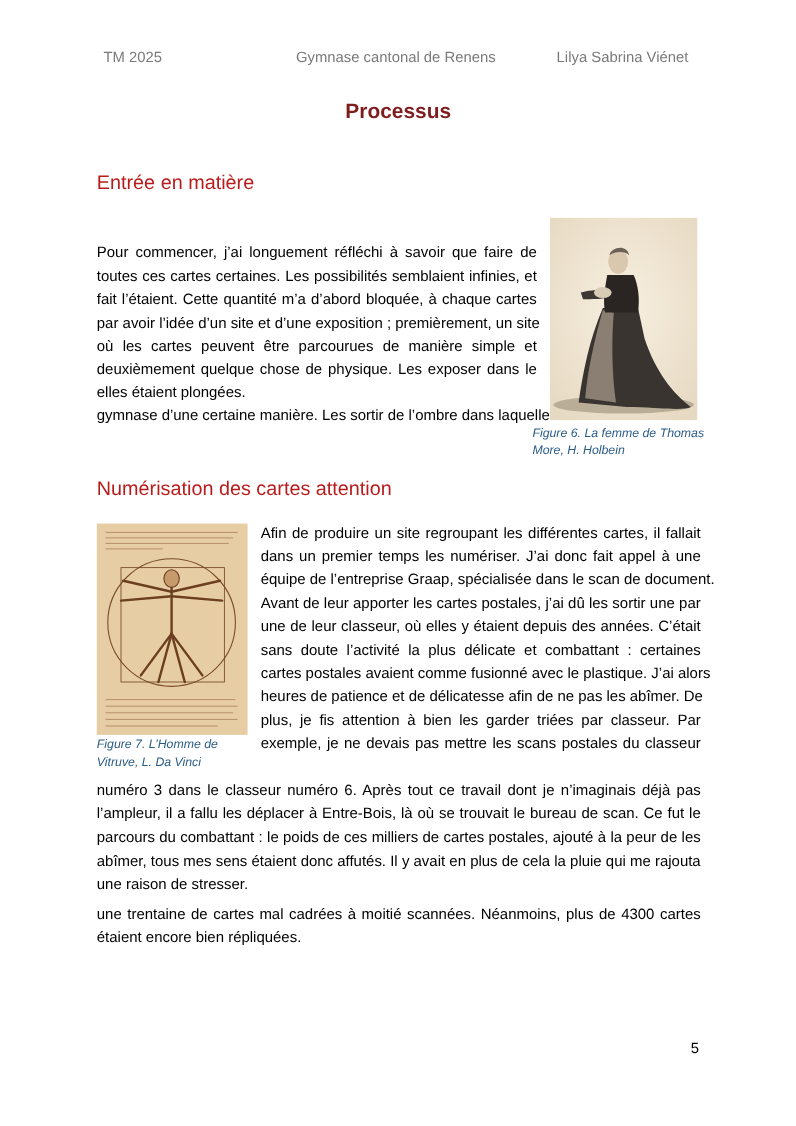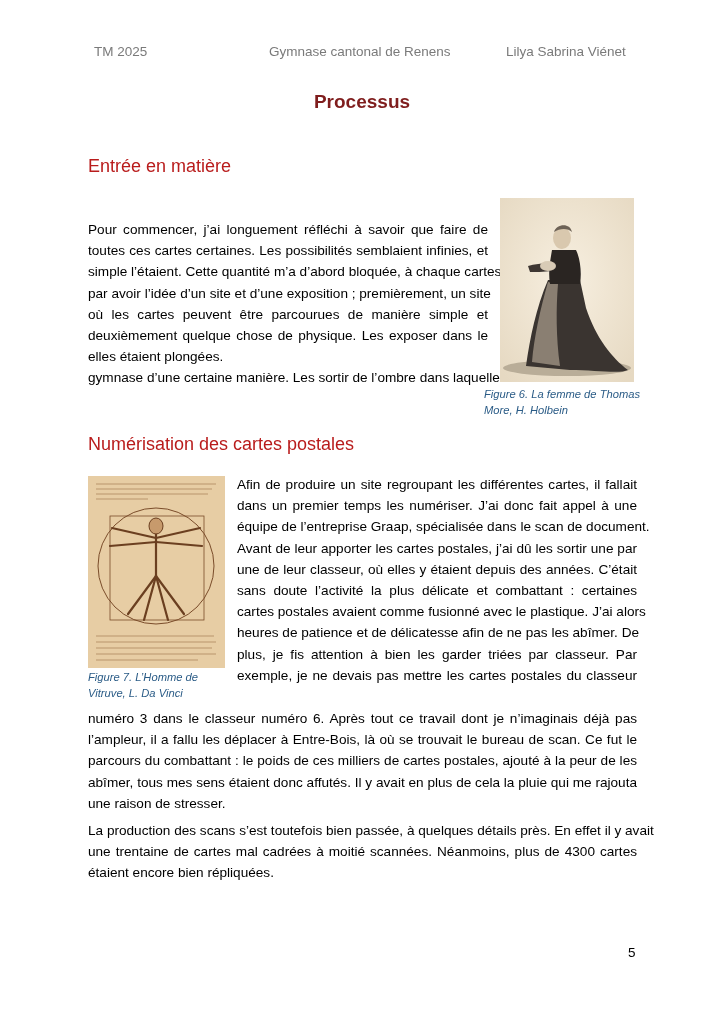--- a/index.html
+++ b/index.html
@@ -40,21 +40,21 @@
   <span class="h-right">Lilya Sabrina Viénet</span>
 </div>
 
 <div class="title">Processus</div>
 
 <div class="section-title s1">Entrée en matière</div>
 
 <div class="para p1">
   <span class="line">Pour commencer, j’ai longuement réfléchi à savoir que faire de</span>
   <span class="line">toutes ces cartes certaines. Les possibilités semblaient infinies, et</span>
-  <span class="line">simple l’étaient. Cette quantité m’a d’abord bloquée, à chaque cartes</span>
+  <span class="line">fait l’étaient. Cette quantité m’a d’abord bloquée, à chaque cartes</span>
   <span class="line">par avoir l’idée d’un site et d’une exposition ; premièrement, un site</span>
   <span class="line">où les cartes peuvent être parcourues de manière simple et</span>
   <span class="line">deuxièmement quelque chose de physique. Les exposer dans le</span>
   <span class="line last">elles étaient plongées.</span>
   <span class="line">gymnase d’une certaine manière. Les sortir de l’ombre dans laquelle</span>
 </div>
 
 <div class="figure-img fig6">
   <svg width="134" height="184" viewBox="0 0 134 184">
     <defs>
@@ -76,21 +76,21 @@
 
     <ellipse cx="62" cy="40" rx="9" ry="11" fill="#d9c8ae"></ellipse>
     <path d="M54 34 C 56 26, 70 24, 72 34 C 68 30, 60 30, 54 34 Z" fill="#6d6256"></path>
   </svg>
 </div>
 <div class="caption cap6">
   <div>Figure 6. La femme de Thomas</div>
   <div>More, H. Holbein</div>
 </div>
 
-<div class="section-title s2">Numérisation des cartes postales</div>
+<div class="section-title s2">Numérisation des cartes attention</div>
 
 <div class="figure-img fig7">
   <svg width="137" height="192" viewBox="0 0 137 192">
     <rect width="137" height="192" fill="#e7cda4"></rect>
     <g stroke="#8a5a34" stroke-width="0.7" opacity="0.7">
       <line x1="8" y1="8" x2="128" y2="8"></line>
       <line x1="8" y1="13" x2="124" y2="13"></line>
       <line x1="8" y1="18" x2="120" y2="18"></line>
       <line x1="8" y1="23" x2="60" y2="23"></line>
       <line x1="8" y1="160" x2="126" y2="160"></line>
@@ -123,30 +123,29 @@
 <div class="para p2a">
   <span class="line">Afin de produire un site regroupant les différentes cartes, il fallait</span>
   <span class="line">dans un premier temps les numériser. J’ai donc fait appel à une</span>
   <span class="line">équipe de l’entreprise Graap, spécialisée dans le scan de document.</span>
   <span class="line">Avant de leur apporter les cartes postales, j’ai dû les sortir une par</span>
   <span class="line">une de leur classeur, où elles y étaient depuis des années. C’était</span>
   <span class="line">sans doute l’activité la plus délicate et combattant : certaines</span>
   <span class="line">cartes postales avaient comme fusionné avec le plastique. J’ai alors</span>
   <span class="line">heures de patience et de délicatesse afin de ne pas les abîmer. De</span>
   <span class="line">plus, je fis attention à bien les garder triées par classeur. Par</span>
-  <span class="line">exemple, je ne devais pas mettre les cartes postales du classeur</span>
+  <span class="line">exemple, je ne devais pas mettre les scans postales du classeur</span>
 </div>
 
 <div class="para p2b">
   <span class="line">numéro 3 dans le classeur numéro 6. Après tout ce travail dont je n’imaginais déjà pas</span>
   <span class="line">l’ampleur, il a fallu les déplacer à Entre-Bois, là où se trouvait le bureau de scan. Ce fut le</span>
   <span class="line">parcours du combattant : le poids de ces milliers de cartes postales, ajouté à la peur de les</span>
   <span class="line">abîmer, tous mes sens étaient donc affutés. Il y avait en plus de cela la pluie qui me rajouta</span>
   <span class="line last">une raison de stresser.</span>
 </div>
 
 <div class="para p3">
-  <span class="line">La production des scans s’est toutefois bien passée, à quelques détails près. En effet il y avait</span>
   <span class="line">une trentaine de cartes mal cadrées à moitié scannées. Néanmoins, plus de 4300 cartes</span>
   <span class="line last">étaient encore bien répliquées.</span>
 </div>
 
 <div class="page-number">5</div>
 
 </body></html>

